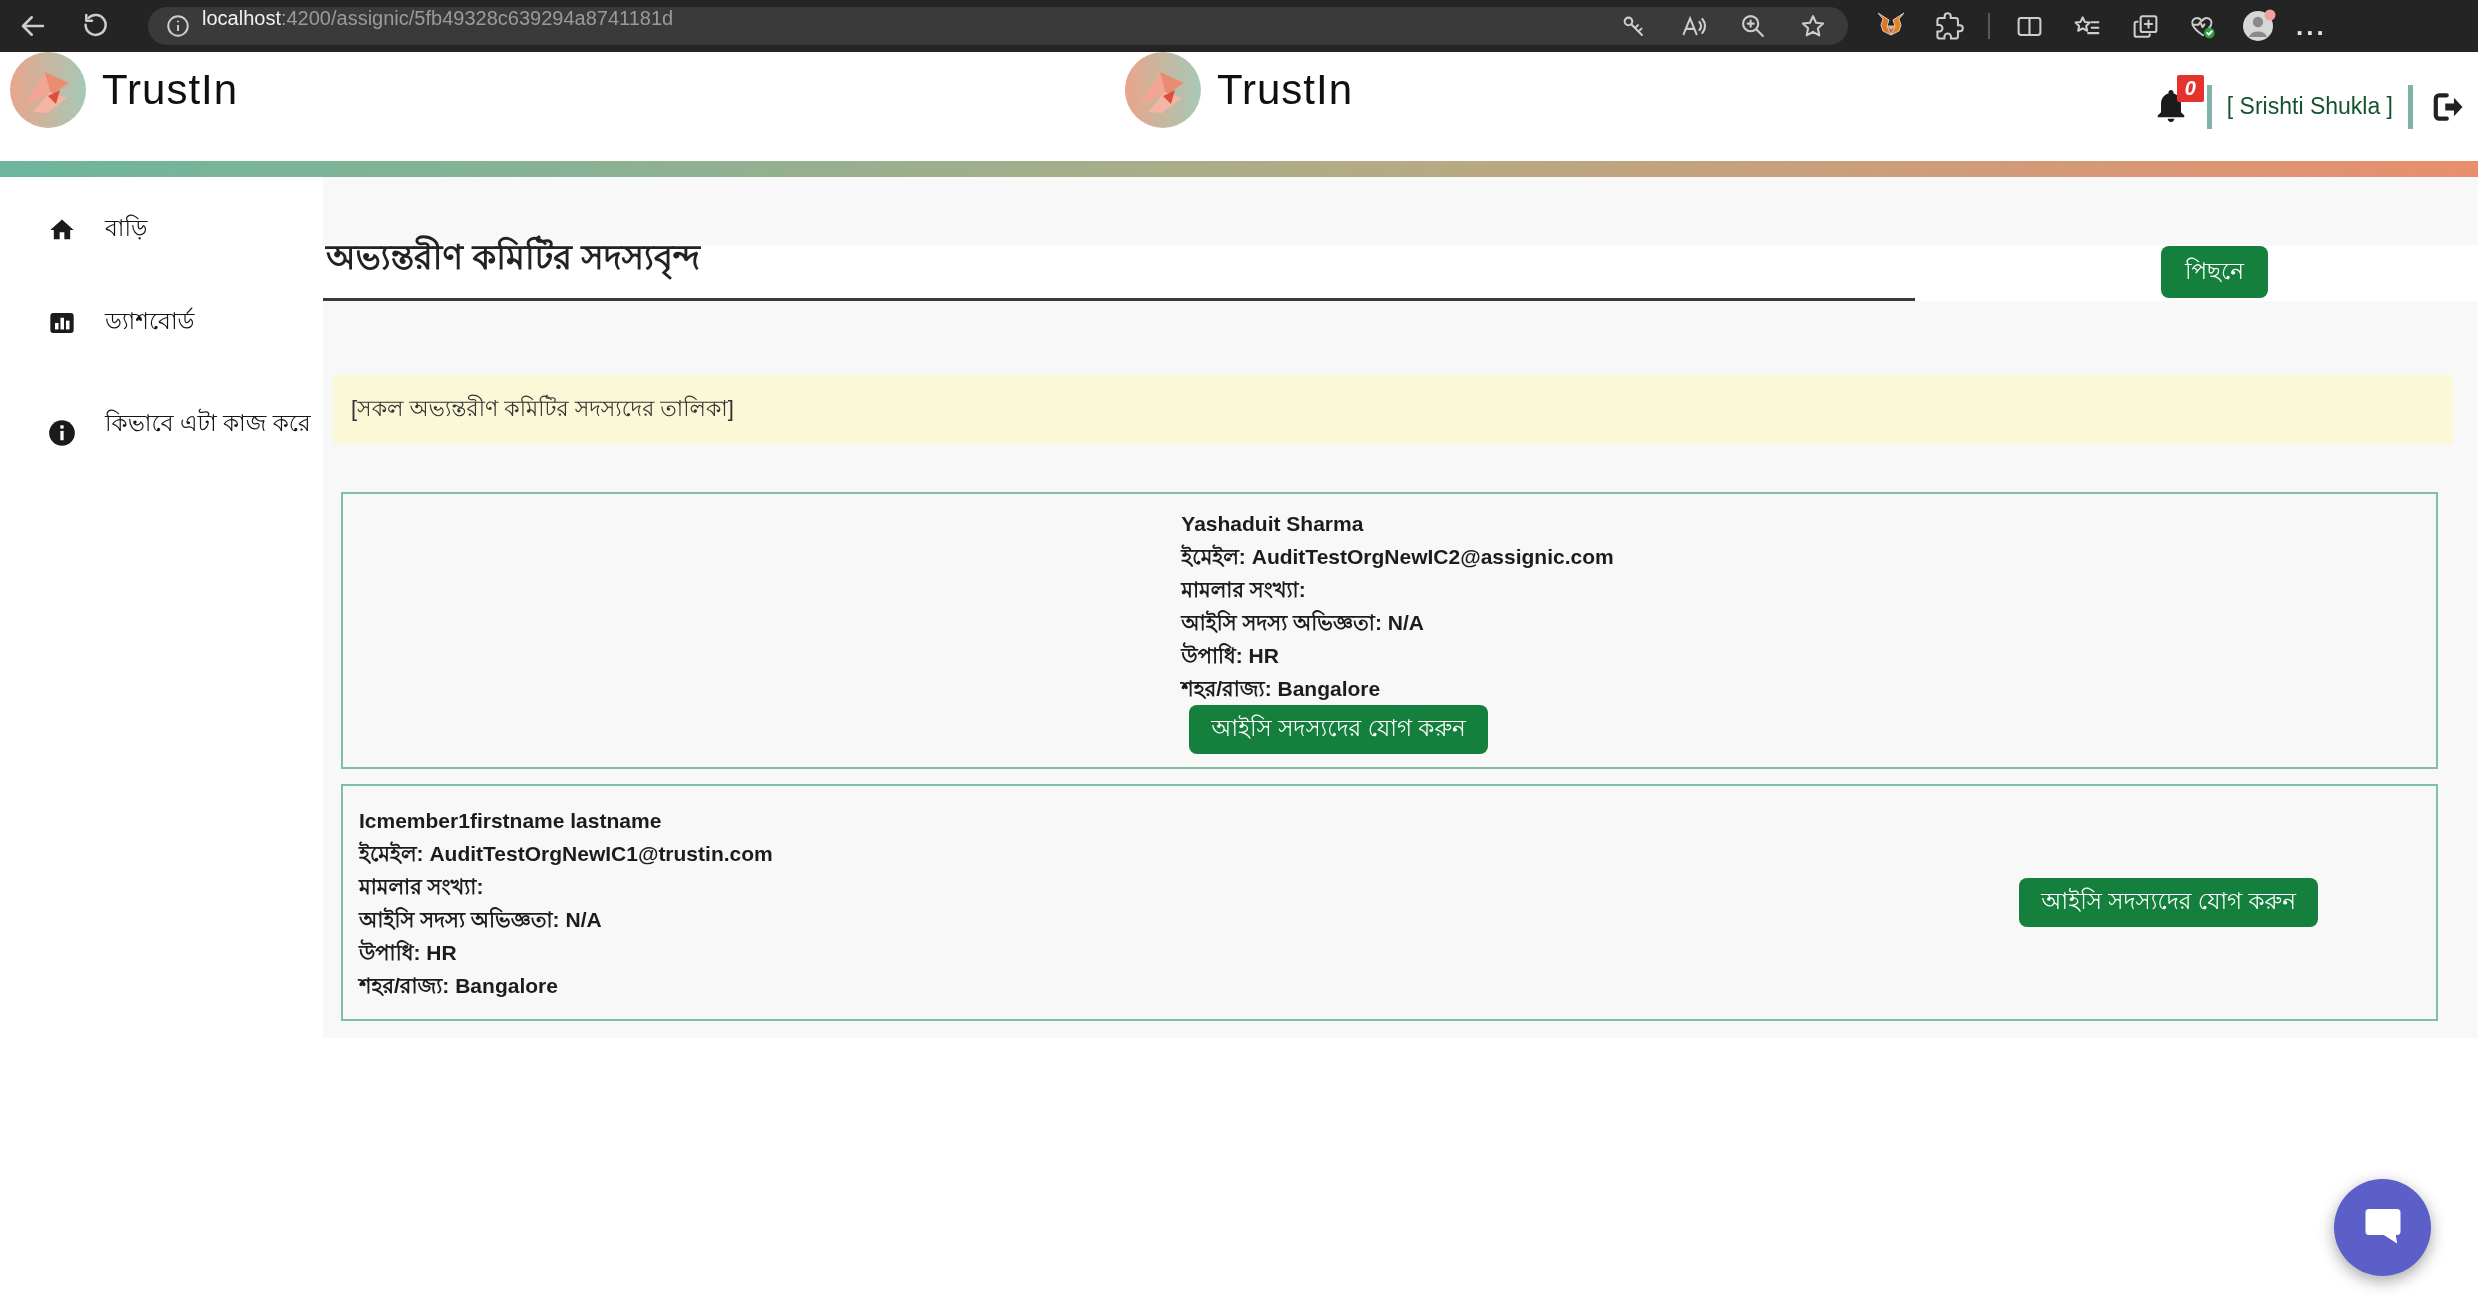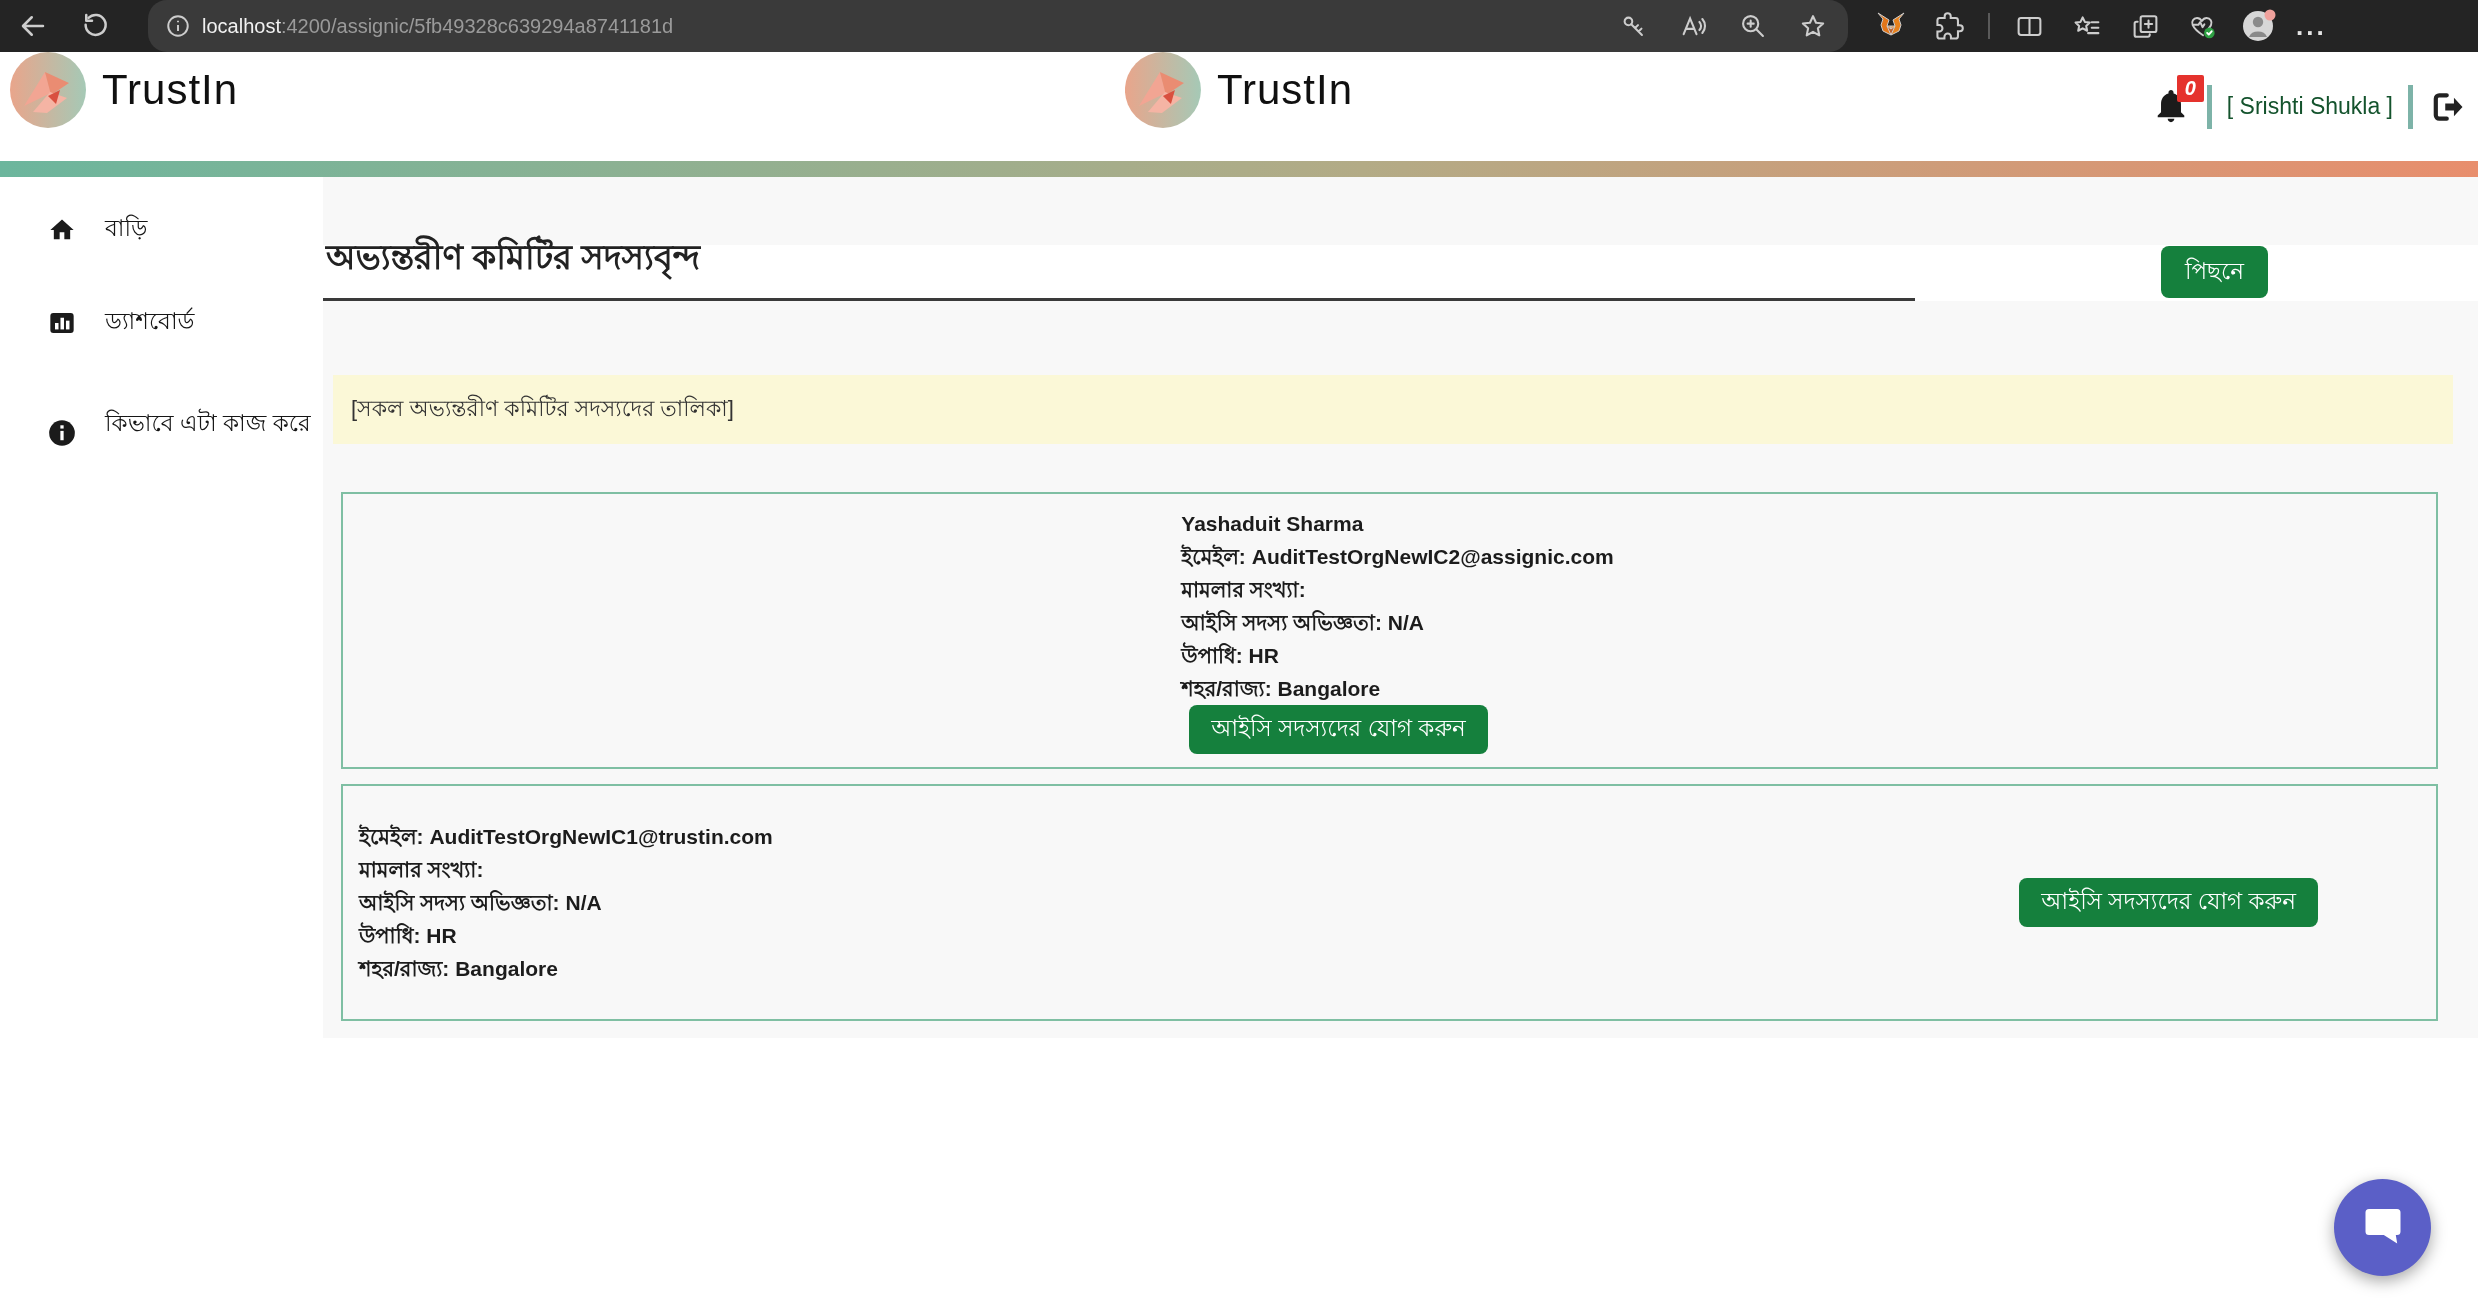--- a/index.html
+++ b/index.html
@@ -4,22 +4,22 @@
 <style>
   * { box-sizing: border-box; }
   html,body { margin:0; padding:0; }
   body { font-family:"Liberation Sans", sans-serif; }
   .screen { position:relative; width:2478px; height:1303px; background:#fff; overflow:hidden; }
 
   
   .chrome { height:52px; background:#242424; display:flex; align-items:center; padding:0 14px; }
   .cicon { display:flex; align-items:center; justify-content:center; width:38px; height:38px; cursor:pointer; flex:none; }
   .cicon svg { stroke:#cdcdcd; }
-  .urlpill { margin-left:34px; width:1700px; height:52px; background:#3a3a3a; border-radius:19px;
-             display:flex; align-items:center; padding:0 16px; cursor:text; }
+  .urlpill { margin-left:34px; width:1700px; height:38px; background:#3a3a3a; border-radius:19px;
+             display:flex; align-items:flex-start; padding:0 16px; cursor:text; }
   .url { font-size:20px; margin-left:10px; white-space:nowrap; }
   .url .host { color:#f1f1f1; }
   .url .rest { color:#9a9a9a; }
   .pill-icons { margin-left:auto; display:flex; align-items:center; gap:22px; }
   .chrome-right { display:flex; align-items:center; gap:20px; margin-left:24px; }
   .csep { width:2px; height:26px; background:#5a5a5a; }
   .dots { color:#e3e3e3; font-size:26px; font-weight:bold; letter-spacing:3px; cursor:pointer; }
   .avatar-wrap { position:relative; width:34px; height:34px; cursor:pointer; }
 
   
@@ -281,20 +281,21 @@
           <div><span>মামলার সংখ্যা:</span> <span></span></div>
           <div><span>আইসি সদস্য অভিজ্ঞতা:</span> <span>N/A</span></div>
           <div><span>উপাধি:</span> <span>HR</span></div>
           <div><span>শহর/রাজ্য:</span> <span>Bangalore</span></div>
         </div>
         <button class="btn btn-add">আইসি সদস্যদের যোগ করুন</button>
       </section>
 
       <section class="card">
         <div class="card-lines">
+          <div>Icmember1firstname lastname</div>
           <div><span>ইমেইল:</span> <span>AuditTestOrgNewIC1@trustin.com</span></div>
           <div><span>মামলার সংখ্যা:</span> <span></span></div>
           <div><span>আইসি সদস্য অভিজ্ঞতা:</span> <span>N/A</span></div>
           <div><span>উপাধি:</span> <span>HR</span></div>
           <div><span>শহর/রাজ্য:</span> <span>Bangalore</span></div>
         </div>
         <button class="btn btn-add">আইসি সদস্যদের যোগ করুন</button>
       </section>
     </main>
   </div>

